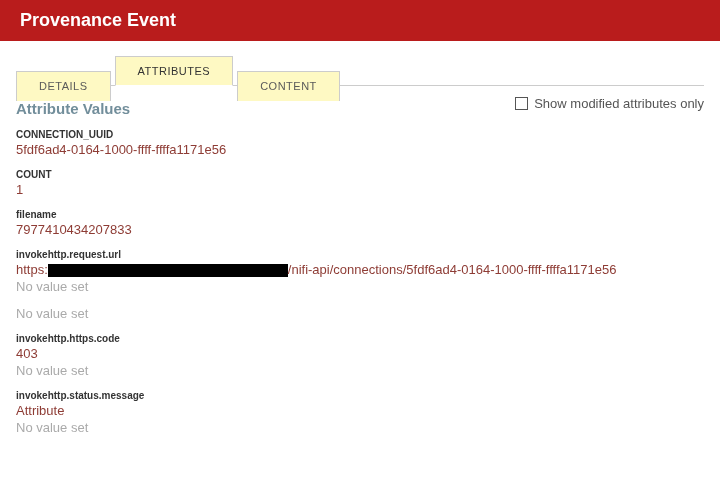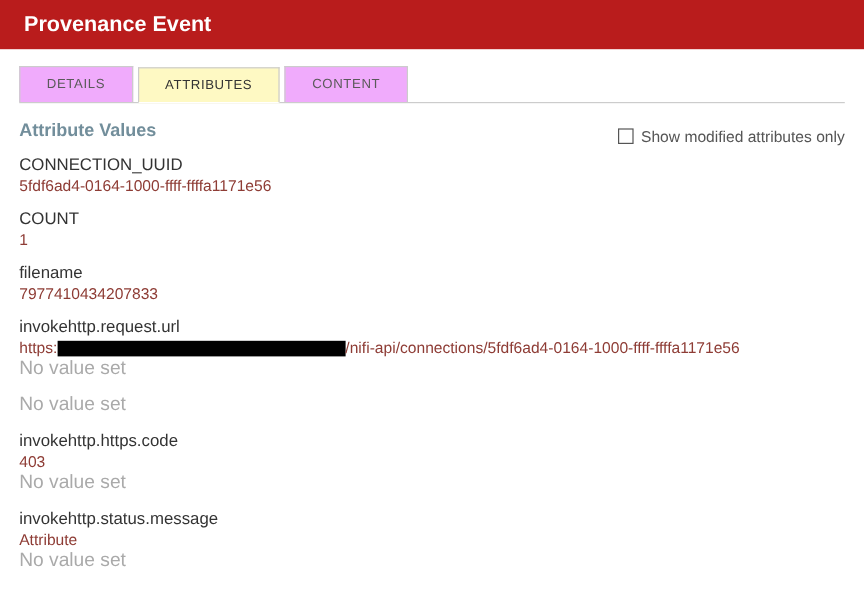--- a/index.html
+++ b/index.html
@@ -24,43 +24,43 @@
       border-bottom: 1px solid #ccc;
     }
     .tab {
       padding: 8px 22px;
       font-size: 11px;
       letter-spacing: 0.5px;
       color: #5a5a5a;
       border: 1px solid #ccc;
       border-bottom: none;
       margin-right: 4px;
-      background: #f0abfc;
+      background: #fef9c3;
       position: relative;
-      top: 0;
+      top: 16px;
       cursor: pointer;
     }
     .tab.active {
       background: #fef9c3;
       color: #333;
       border-bottom: 1px solid #fff;
       position: relative;
       top: 1px;
       font-weight: normal;
     }
     .section-title {
       color: #728e9b;
       font-size: 15px;
       font-weight: bold;
       margin: 14px 0 4px 0;
     }
     .section-header {
       display: flex;
       justify-content: space-between;
-      align-items: flex-end;
+      align-items: center;
     }
     .checkbox-wrap {
       display: flex;
       align-items: center;
       gap: 6px;
       font-size: 13px;
       color: #555;
       cursor: pointer;
     }
     .checkbox-box {
@@ -70,32 +70,33 @@
       display: inline-block;
     }
     .attr-list {
       margin-top: 8px;
     }
     .attr {
       margin-bottom: 12px;
     }
     .attr-name {
       color: #333;
-      font-size: 14px;
+      font-size: 10px;
       margin-bottom: 2px;
+      font-weight: bold;
     }
     .attr-value {
       color: #8e3c35;
       font-size: 13px;
       margin-bottom: 2px;
       position: relative;
     }
     .attr-novalue {
       color: #aaa;
-      font-size: 16px;
+      font-size: 13px;
     }
     .val-with-redact {
       display: inline;
     }
     .redact {
       background: #000;
       color: #000;
       display: inline-block;
       width: 240px;
       height: 13px;

